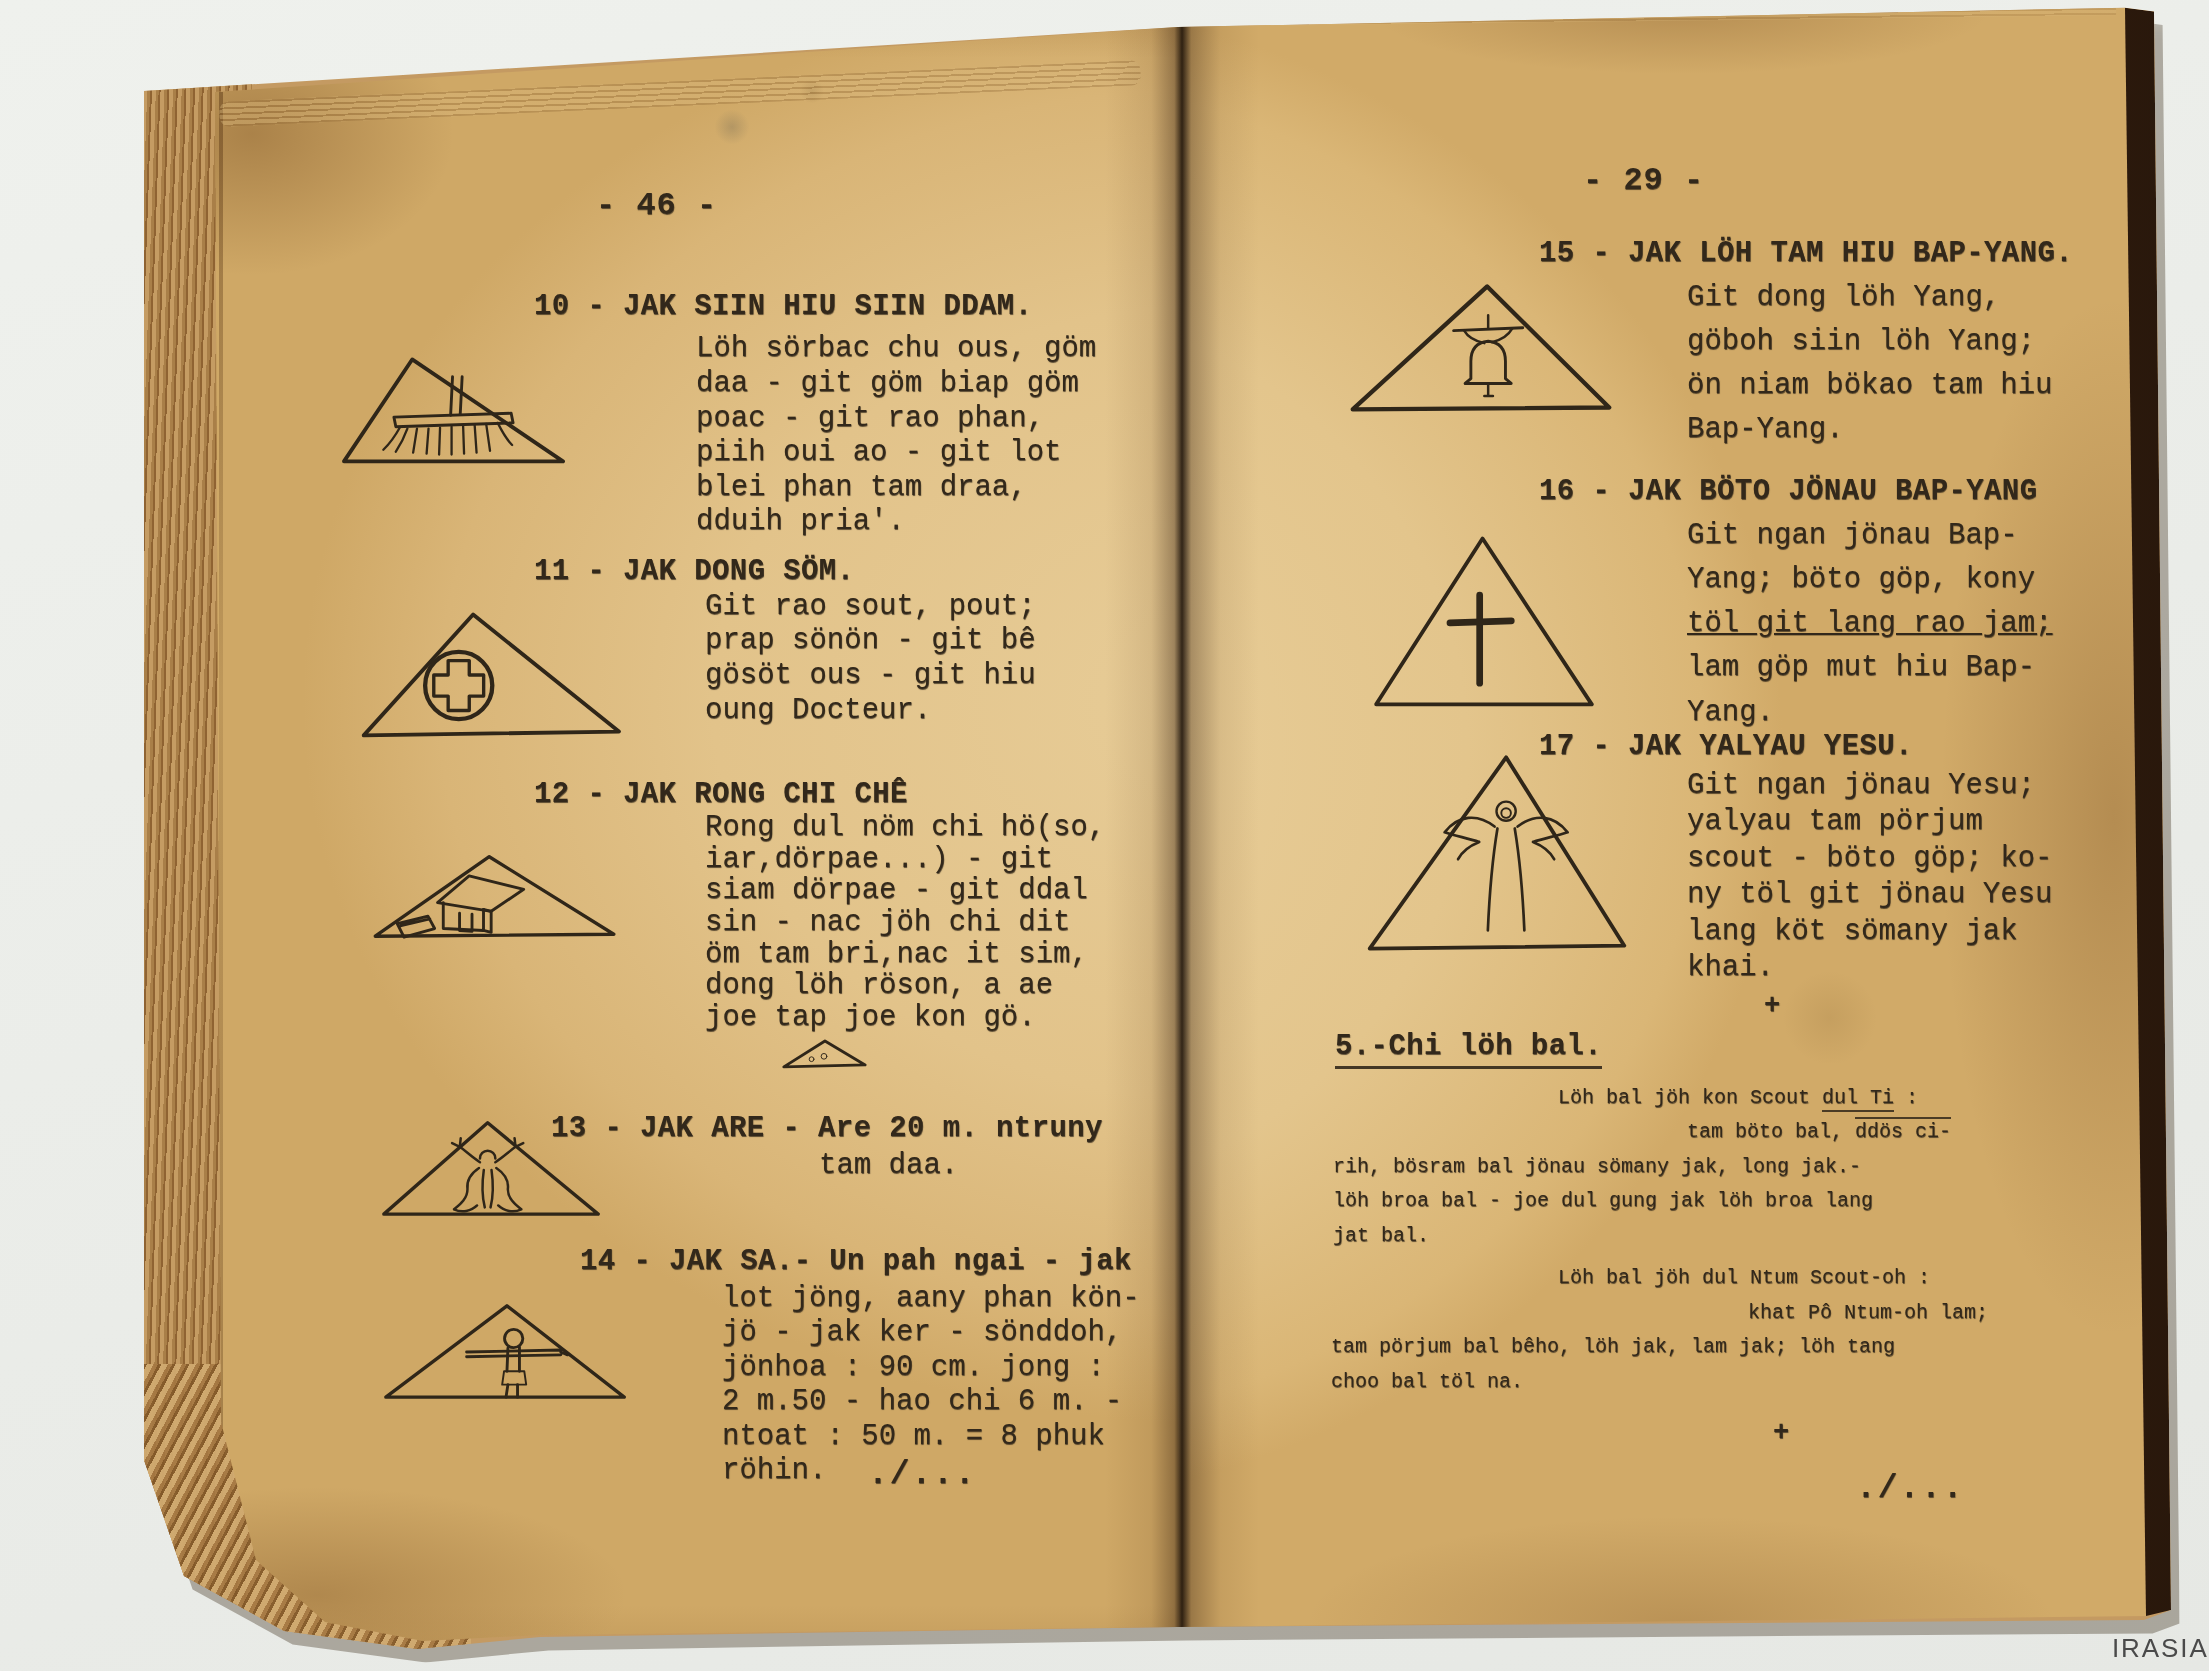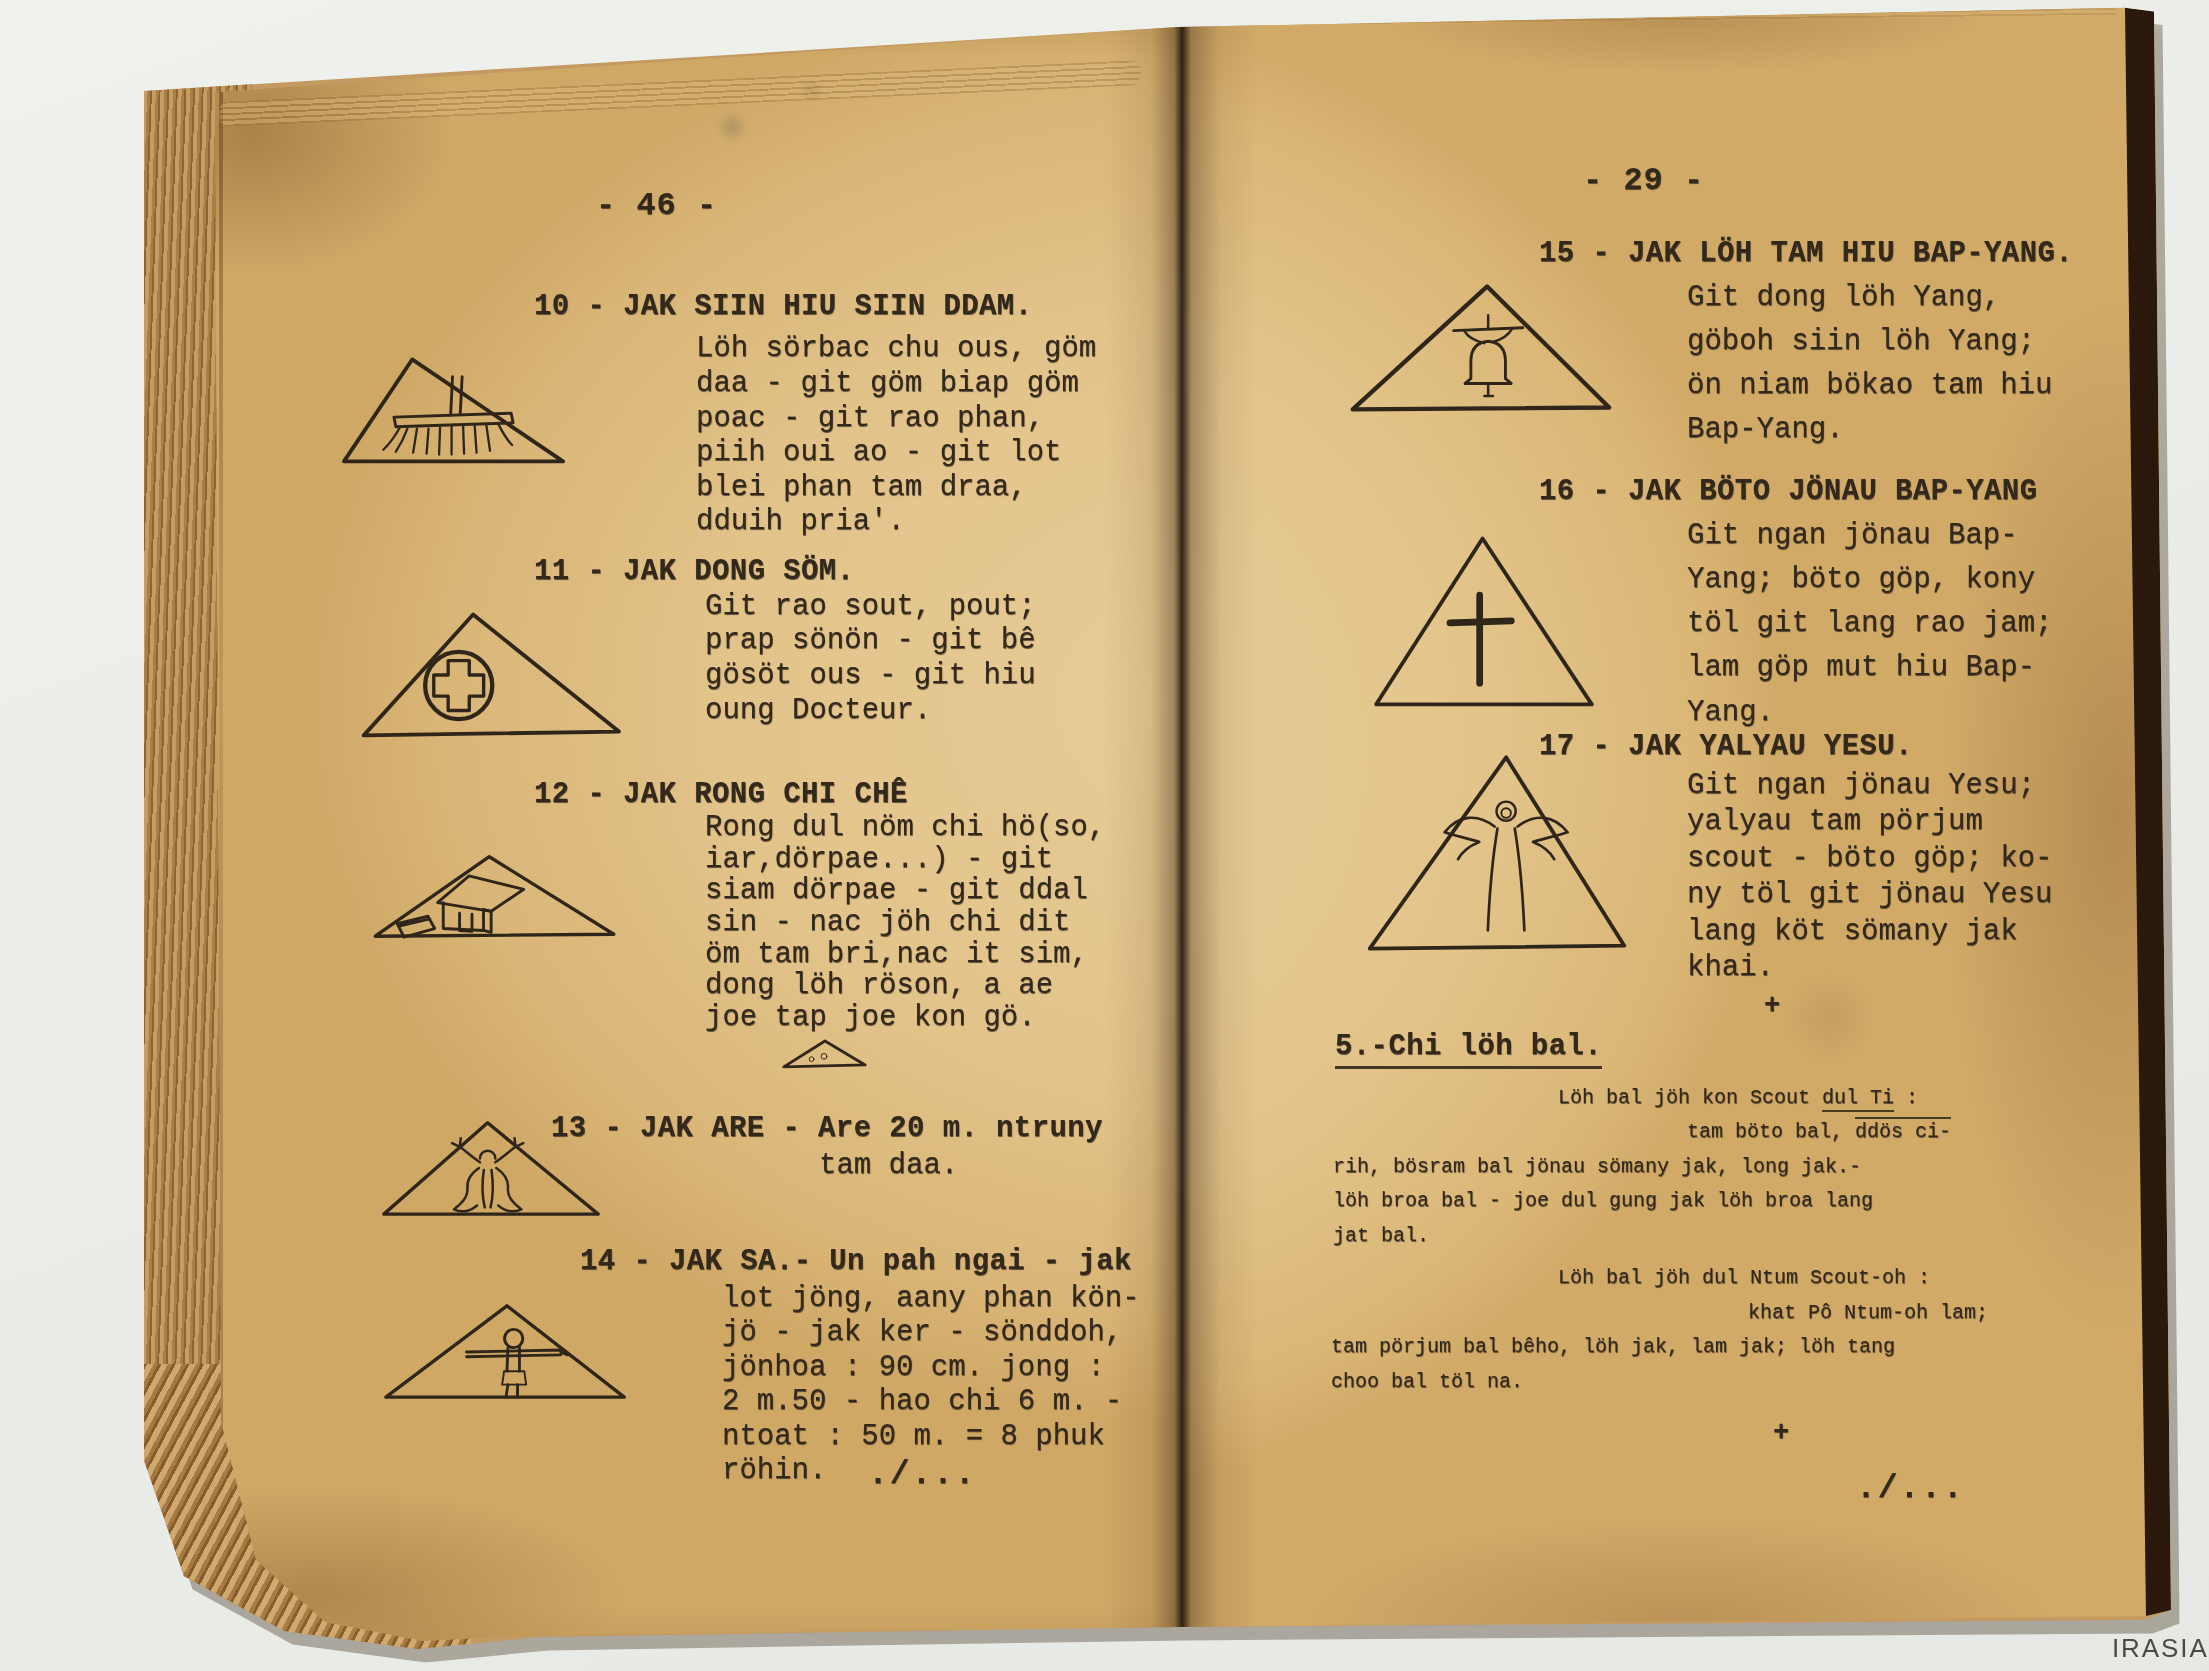--- a/index.html
+++ b/index.html
@@ -196,21 +196,21 @@
           <path d="M115,60 L187,57" stroke-width="3"></path>
           <path d="M126,60 C130,67 138,71 147,73 M176,58 C172,65 164,70 155,72 M151,44 L151,57" stroke-width="2.6"></path>
           <path d="M133,110 L133,92 C133,78 140,72 151,71 C162,72 169,78 169,92 L169,110 M133,110 L127,115 L175,115 L169,110" stroke-width="3"></path>
           <path d="M151,115 L151,127 M147,128 L156,128" stroke-width="2.6"></path>
         </g>
       </svg>
 
       <div class="line hd" style="left:1539px;top:475px;">16 - JAK BÖTO JÖNAU BAP-YANG</div>
       <div class="line" style="left:1687px;top:519px;">Git ngan jönau Bap-</div>
       <div class="line" style="left:1687px;top:563px;">Yang; böto göp, kony</div>
-      <div class="line" style="left:1687px;top:607px;">töl git lang rao jam;</div>
+      <div class="line" style="left:1687px;top:607px;text-decoration:underline;">töl git lang rao jam;</div>
       <div class="line" style="left:1687px;top:651px;">lam göp mut hiu Bap-</div>
       <div class="line" style="left:1687px;top:696px;">Yang.</div>
 
       <svg class="fig" style="left:1368px;top:528px;" width="231" height="184" viewBox="0 0 240 192">
         <path d="M8,184 L119,11 L233,184 Z" stroke-width="4"></path>
         <g>
           <path d="M116,70 L116,162" stroke-width="7"></path>
           <path d="M85,99 L149,97" stroke-width="7"></path>
         </g>
       </svg>

